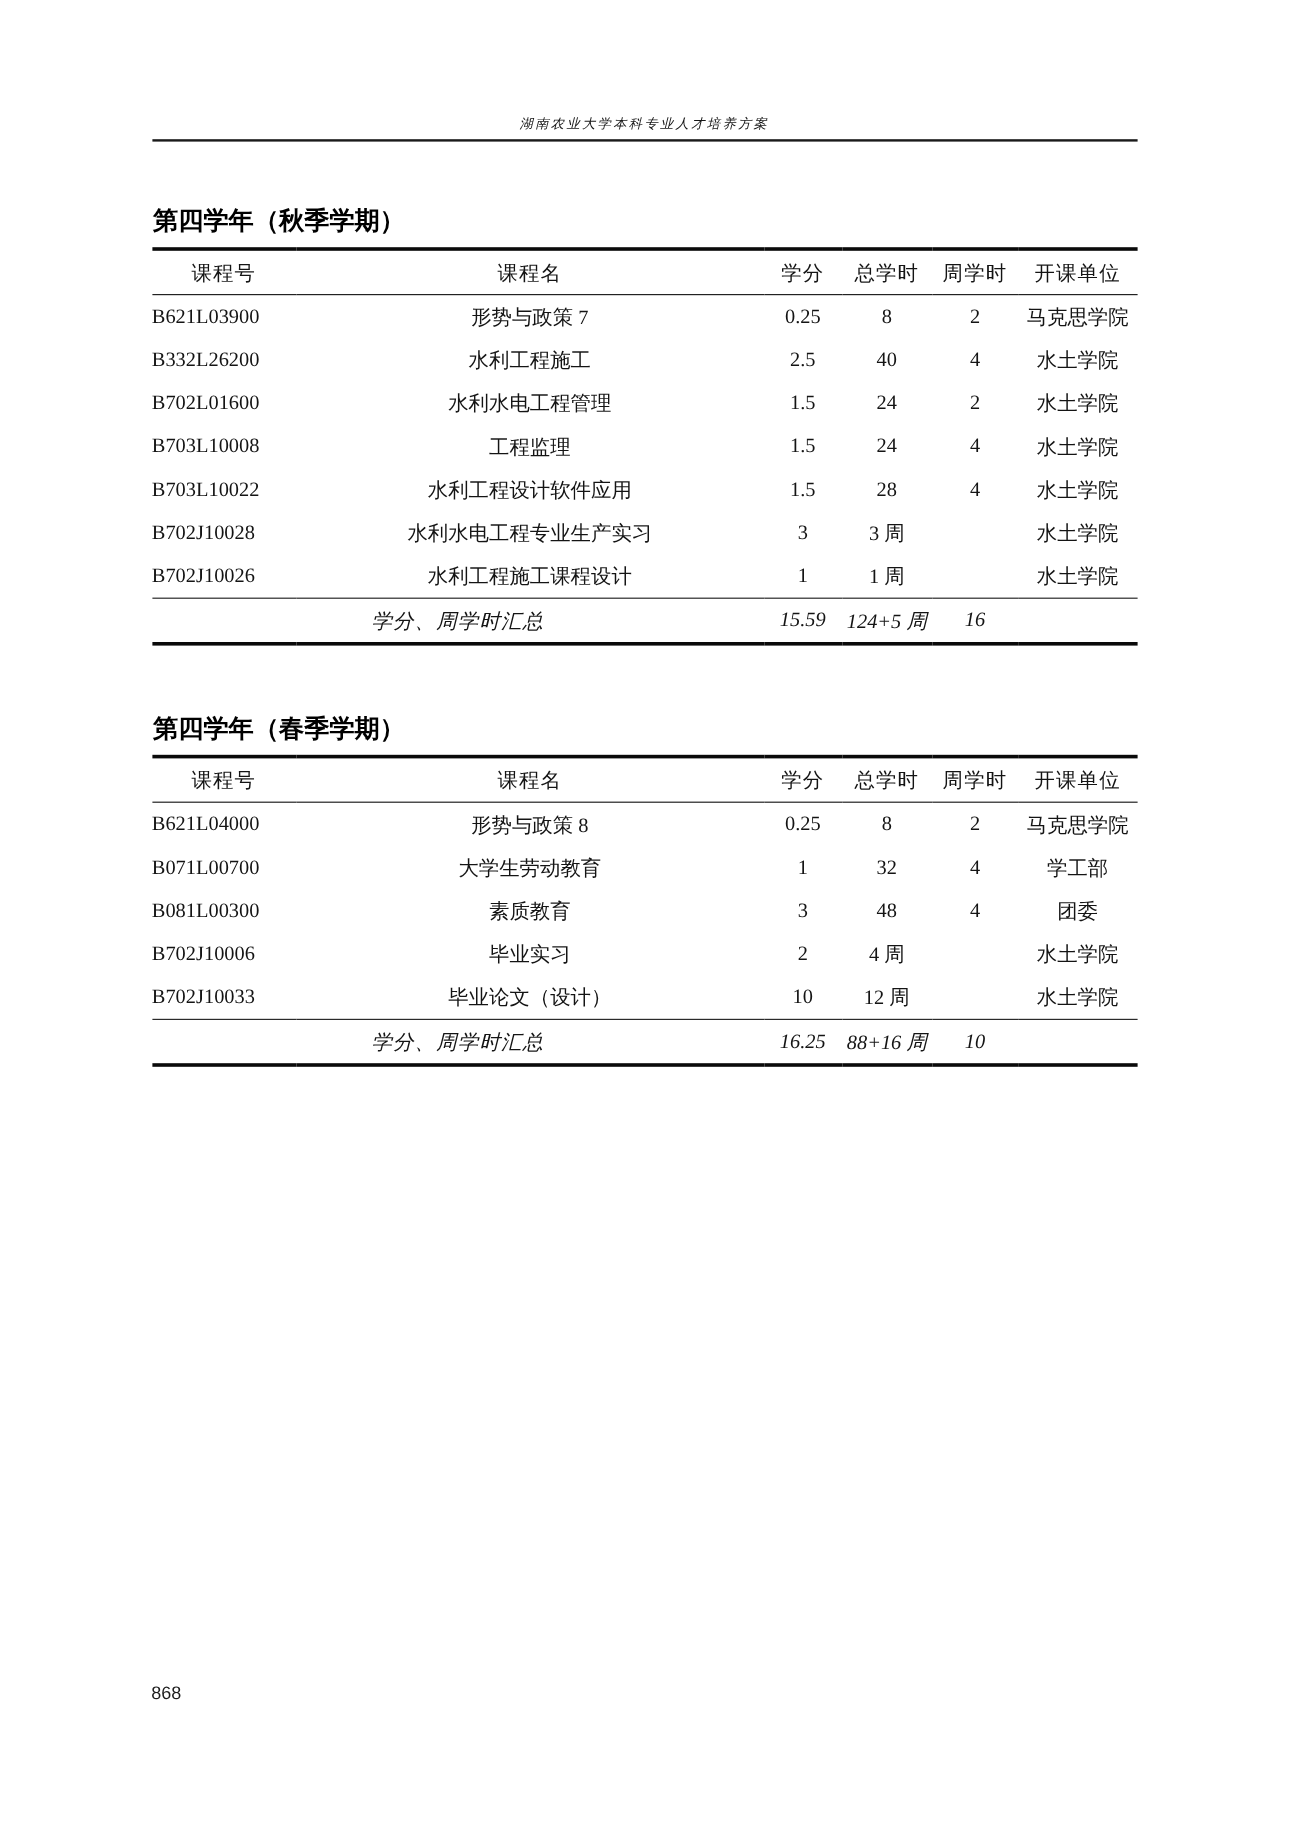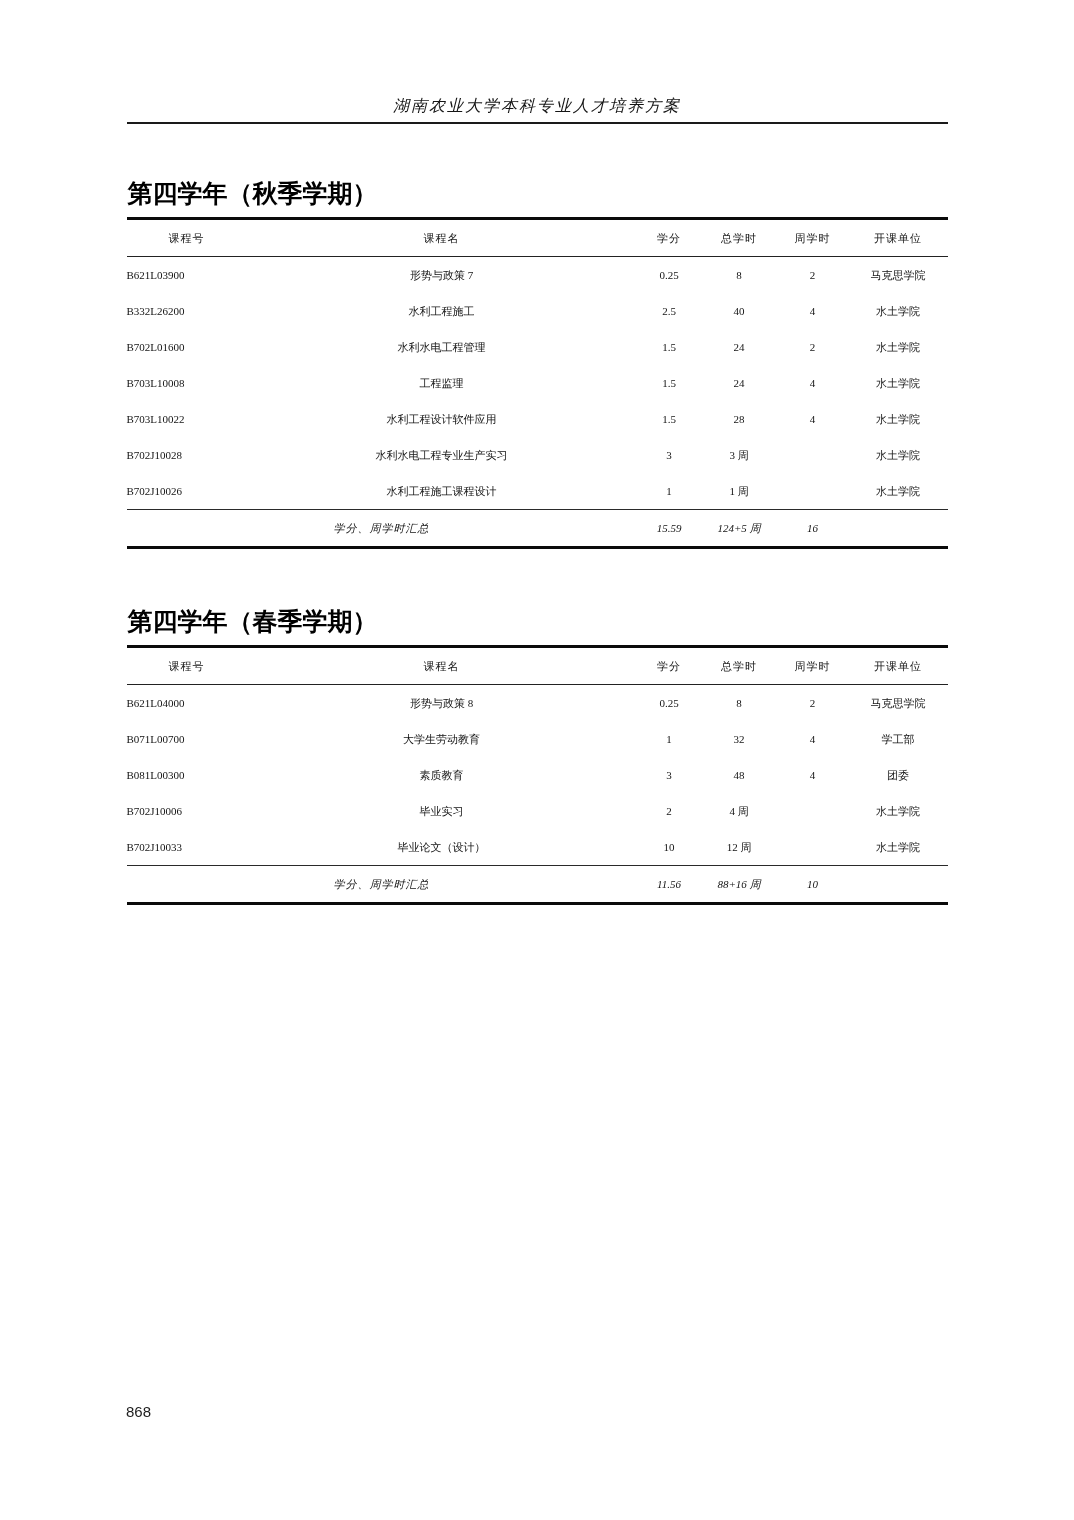--- a/index.html
+++ b/index.html
@@ -15,41 +15,41 @@
     width: 821px;
     margin: 0 auto;
   }
   .doc-header {
     padding-top: 96px;
     padding-bottom: 5px;
     border-bottom: 2px solid #1a1a1a;
     text-align: center;
   }
   .doc-title {
-    font-size: 16px;
+    font-size: 11px;
     font-style: italic;
     letter-spacing: 2px;
     color: #151515;
   }
   .section-heading {
     font-family: "Liberation Sans", "DejaVu Sans", sans-serif;
     font-weight: bold;
-    font-size: 25px;
+    font-size: 21px;
     line-height: 1.2;
     color: #000;
     margin: 54px 0 9px 1px;
   }
   .sec-spring .section-heading { margin-top: 57px; }
   table.course-table {
     width: 821px;
     border-collapse: collapse;
     table-layout: fixed;
     border-top: 3px solid #0a0a0a;
     border-bottom: 3px solid #0a0a0a;
-    font-size: 11px;
+    font-size: 17px;
     color: #141414;
   }
   table.course-table col.w-no     { width: 120px; }
   table.course-table col.w-name   { width: 390px; }
   table.course-table col.w-credit { width: 65px;  }
   table.course-table col.w-hours  { width: 75px;  }
   table.course-table col.w-weekly { width: 72px;  }
   table.course-table col.w-unit   { width: 99px;  }
   table.course-table th {
     height: 36px;
@@ -247,21 +247,21 @@
             <td class="c-name">毕业论文（设计）</td>
             <td class="c-credit">10</td>
             <td class="c-hours">12 周</td>
             <td class="c-weekly"></td>
             <td class="c-unit">水土学院</td>
           </tr>
         </tbody>
       <tfoot>
         <tr>
           <td colspan="2" class="c-sumlabel">学分、周学时汇总</td>
-          <td class="c-credit">11.56</td>
+          <td class="c-credit">16.25</td>
           <td class="c-hours">88+16 周</td>
           <td class="c-weekly">10</td>
           <td class="c-unit"></td>
         </tr>
       </tfoot>
     </table>
   </section>
 
 </div>
 

